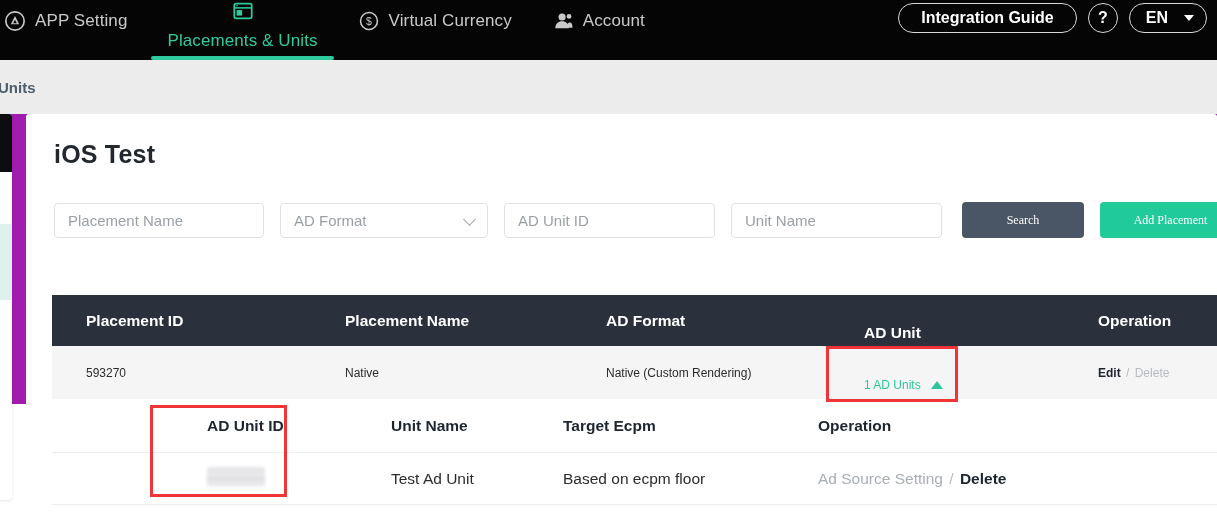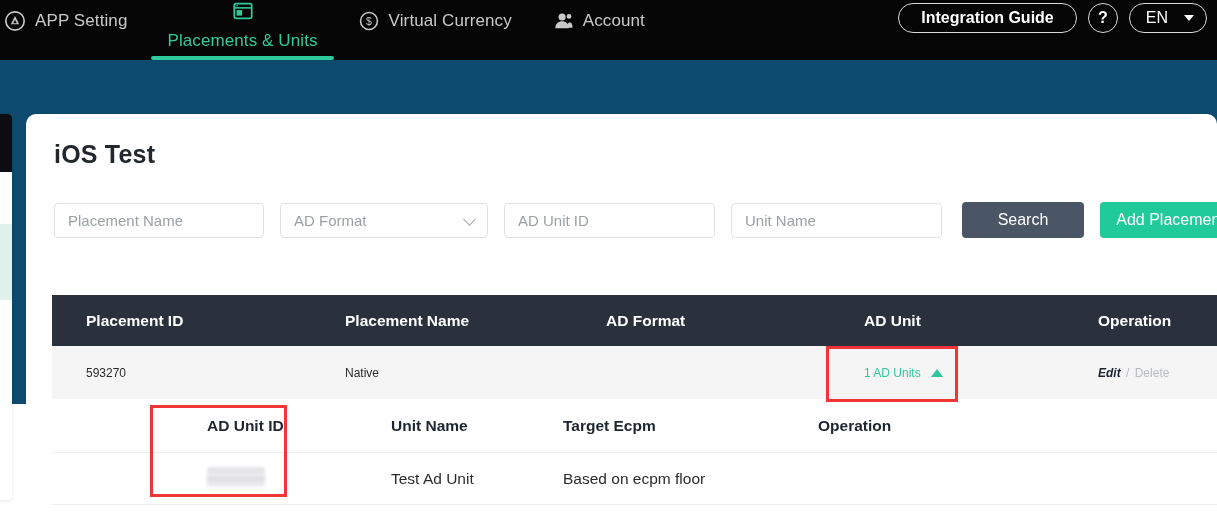--- a/index.html
+++ b/index.html
@@ -9,21 +9,21 @@
     height: 513px;
     overflow: hidden;
     font-family: "Liberation Sans", sans-serif;
     background: #ffffff;
   }
 
   #app {
     position: relative;
     width: 1217px;
     height: 404px;
-    background: #0c4a6e;
+    background: #a21caf;
   }
 
   
   .topnav {
     position: absolute;
     left: 0; top: 0;
     width: 1217px;
     height: 60px;
     background: #050505;
     display: flex;
@@ -83,21 +83,21 @@
     justify-content: center;
     color: #ffffff;
     font-size: 16px;
     font-weight: bold;
     background: transparent;
     cursor: pointer;
     white-space: nowrap;
   }
   .pill-guide { padding: 0 22px; }
   .pill-help  { width: 30px; font-size: 16px; font-weight: bold; }
-  .pill-lang  { padding: 0 12px 0 16px; gap: 16px; font-weight: normal; }
+  .pill-lang  { padding: 0 12px 0 16px; gap: 16px; font-weight: bold; }
 
   .chev-down-white {
     width: 0; height: 0;
     border-left: 5px solid transparent;
     border-right: 5px solid transparent;
     border-top: 6px solid #ffffff;
   }
 
   
   .breadcrumb {
@@ -143,21 +143,21 @@
   }
 
   
   .card {
     position: absolute;
     left: 26px;
     top: 114px;
     width: 1191px;
     height: 399px;
     background: #ffffff;
-    border-radius: 10px;
+    border-radius: 3px;
     padding-left: 36px;
   }
 
   .page-title {
     position: absolute;
     left: 28px;
     top: 26px;
     font-size: 25px;
     font-weight: bold;
     color: #23282f;
@@ -212,22 +212,22 @@
     border-right: 1.6px solid #9aa0a6;
     border-bottom: 1.6px solid #9aa0a6;
     transform: translateY(-2px) rotate(45deg);
   }
 
   .btn {
     height: 36px;
     border: none;
     border-radius: 4px;
     color: #ffffff;
-    font-family: Liberation Sans, sans-serif;
-    font-size: 16px;
+    font-family: Liberation Serif, serif;
+    font-size: 12px;
     cursor: pointer;
     white-space: nowrap;
     text-align: center;
   }
   .btn-search { width: 122px; background: #4a5565; margin-left: 4px; }
   .btn-add    { width: 141px; background: #21ca99; }
 
   
   .thead {
     position: absolute;
@@ -250,38 +250,38 @@
     height: 53px;
     background: #f5f5f6;
     color: #2b2b2b;
     font-size: 12px;
   }
   .trow .cell { position: absolute; top: 50%; transform: translateY(-50%); white-space: nowrap; }
 
   .c-id     { left: 34px; }
   .c-name   { left: 293px; }
   .c-format { left: 554px; }
-  .c-unit   { left: 812px; }
+  .c-unit   { left: 812px; margin-top: 12px; }
   .c-op     { left: 1046px; }
 
   .adunits-link {
     color: #2ec79c;
     display: inline-flex;
     align-items: center;
     gap: 10px;
     cursor: pointer;
   }
   .caret-up {
     width: 0; height: 0;
     border-left: 6px solid transparent;
     border-right: 6px solid transparent;
     border-bottom: 8px solid #2ec79c;
   }
 
-  .op-edit { color: #1d2530; font-weight: bold; cursor: pointer; font-style: italic; }
+  .op-edit { color: #1d2530; font-weight: bold; cursor: pointer; }
   .op-sep  { color: #b6bbc1; margin: 0 2px; }
   .op-del-disabled { color: #b6bbc1; }
 
   
   .sub-thead {
     position: absolute;
     left: 26px;
     top: 285px;
     width: 1165px;
     height: 54px;
@@ -387,20 +387,23 @@
       <div class="pill pill-guide">Integration Guide</div>
       <div class="pill pill-help">?</div>
       <div class="pill pill-lang">
         <span>EN</span>
         <span class="chev-down-white"></span>
       </div>
     </div>
 
   </div>
 
+  <div class="breadcrumb">
+    <span class="breadcrumb-text">Units</span>
+  </div>
 
   <div class="sidebar">
     <div class="sb-block-dark"></div>
     <div class="sb-block-mint"></div>
   </div>
 
   <div class="card">
 
     <div class="page-title">iOS Test</div>
 
@@ -424,20 +427,21 @@
       <span class="cell c-id">Placement ID</span>
       <span class="cell c-name">Placement Name</span>
       <span class="cell c-format">AD Format</span>
       <span class="cell c-unit">AD Unit</span>
       <span class="cell c-op">Operation</span>
     </div>
 
     <div class="trow">
       <span class="cell c-id">593270</span>
       <span class="cell c-name">Native</span>
+      <span class="cell c-format">Native (Custom Rendering)</span>
 
       <span class="cell c-unit">
         <span class="adunits-link">
           <span>1 AD Units</span>
           <span class="caret-up"></span>
         </span>
       </span>
 
       <span class="cell c-op">
         <span class="op-edit">Edit</span>
@@ -452,20 +456,25 @@
       <span class="cell sc-ecpm">Target Ecpm</span>
       <span class="cell sc-op">Operation</span>
     </div>
 
     <div class="sub-trow">
       <span class="cell sc-unitid">
         <span class="redacted"></span>
       </span>
       <span class="cell sc-uname">Test Ad Unit</span>
       <span class="cell sc-ecpm">Based on ecpm floor</span>
+      <span class="cell sc-op">
+        <span class="op-muted">Ad Source Setting</span>
+        <span class="op-sep">/</span>
+        <span class="op-bold">Delete</span>
+      </span>
     </div>
 
   </div>
 
   <div class="redbox redbox-adunits"></div>
   <div class="redbox redbox-unitid"></div>
 
 </div>
 
 </body></html>

